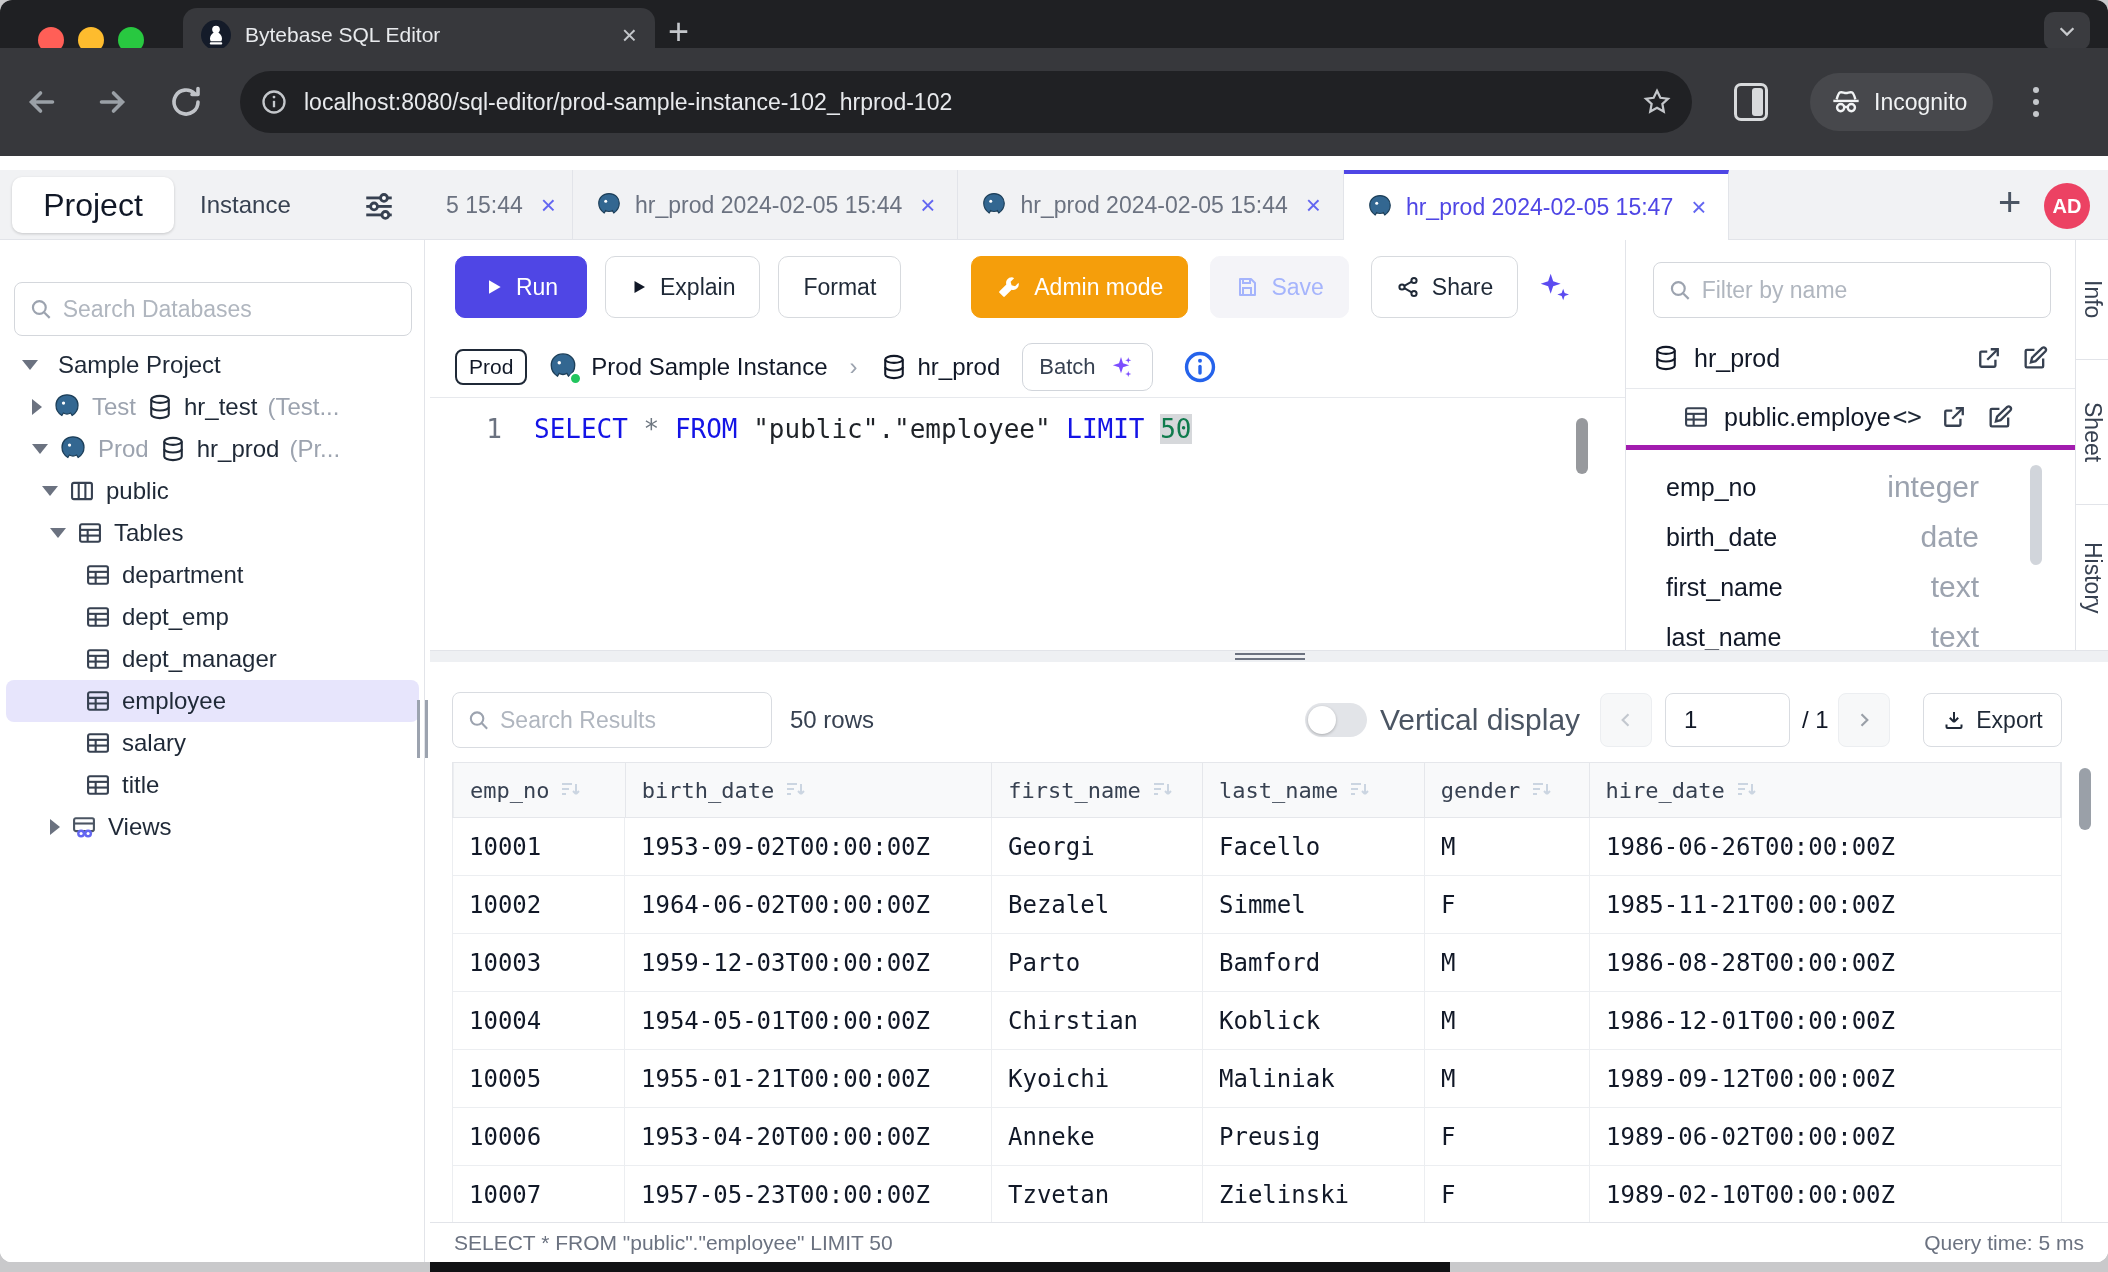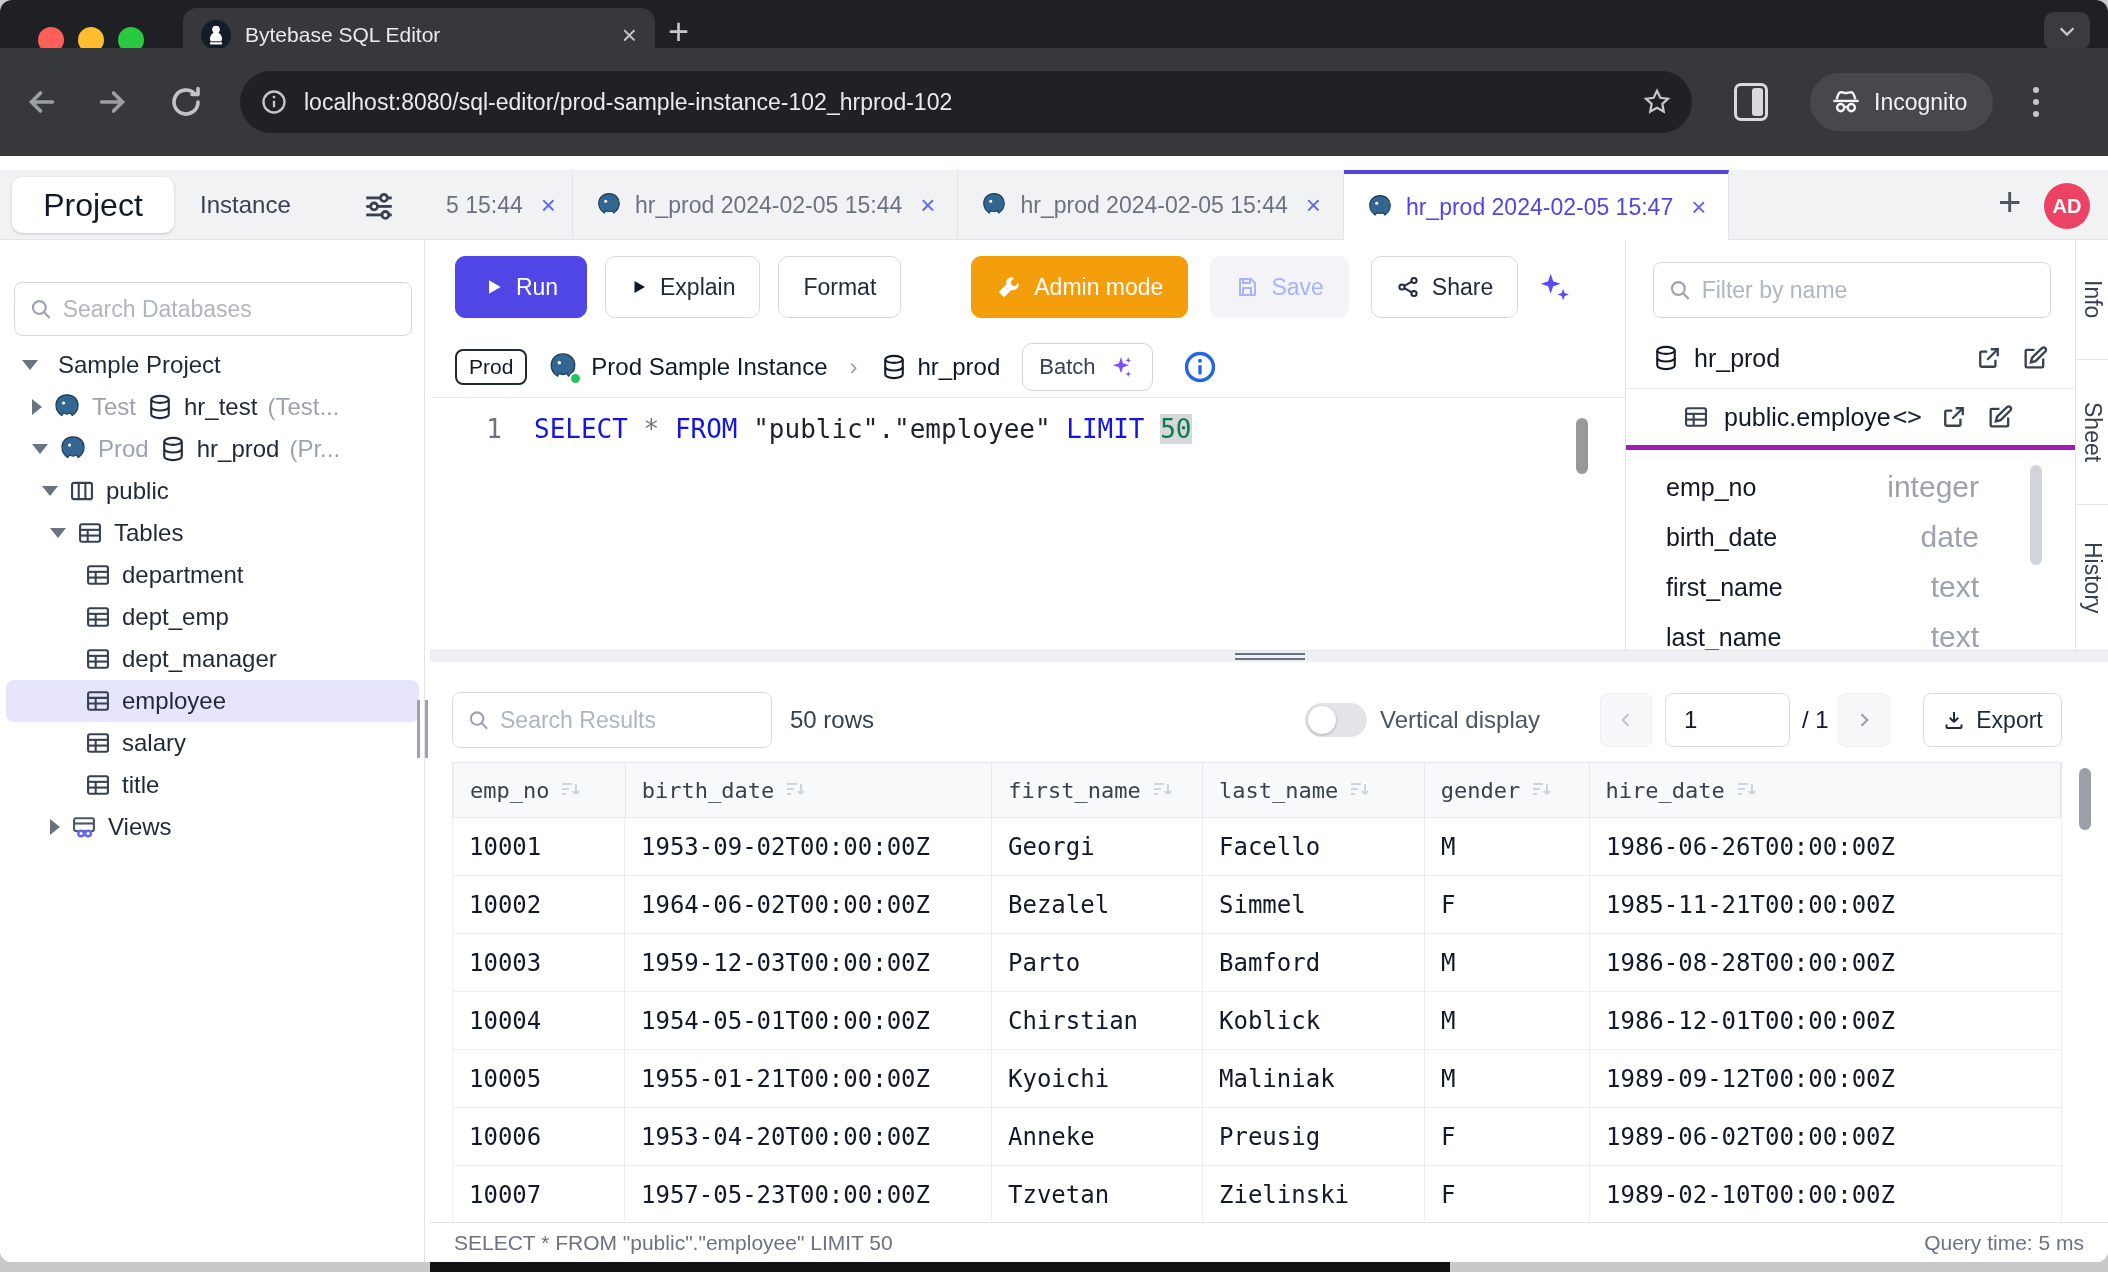--- a/index.html
+++ b/index.html
@@ -122,21 +122,21 @@
   .hdivider { position:absolute; left:430px; top:480px; width:1678px; height:12px; background:#eef0f3; border-top:1px solid #e2e4e9; }
   .hd-handle { position:absolute; left:805px; top:2px; width:70px; height:8px; display:flex; flex-direction:column; gap:3px; }
   .hd-handle i { height:2px; background:#6b7280; }
 
   
   .results { position:absolute; left:430px; top:492px; width:1678px; height:600px; background:#fff; }
   .res-search { position:absolute; left:22px; top:30px; width:320px; height:56px; border:1px solid #d9dce1; border-radius:8px; display:flex; align-items:center; padding:0 14px; gap:10px; }
   .rowcount { position:absolute; left:360px; top:30px; height:56px; display:flex; align-items:center; font-size:24px; color:#374151; }
   .toggle { position:absolute; left:875px; top:41px; width:62px; height:34px; background:#e2e4e8; border-radius:17px; }
   .toggle .knob { position:absolute; left:3px; top:3px; width:28px; height:28px; background:#fff; border-radius:50%; box-shadow:0 1px 3px rgba(0,0,0,.25); }
-  .vlabel { position:absolute; left:950px; top:30px; height:56px; display:flex; align-items:center; font-size:24px; color:#4b5563; }
+  .vlabel { position:absolute; left:950px; top:30px; height:56px; display:flex; align-items:center; font-size:30px; color:#4b5563; }
   .pg-btn { position:absolute; top:31px; width:52px; height:54px; background:#f7f8f9; border:1px solid #eceef1; border-radius:8px; display:flex; align-items:center; justify-content:center; font-size:28px; color:#c3c8cf; }
   .pg-prev { left:1170px; } .pg-next { left:1408px; }
   .pg-input { position:absolute; left:1235px; top:31px; width:125px; height:54px; border:1px solid #d9dce1; border-radius:8px; font-size:24px; color:#111827; padding:0 18px; outline:none; font-family:"Liberation Sans",sans-serif; }
   .pg-total { position:absolute; left:1372px; top:31px; height:54px; display:flex; align-items:center; font-size:24px; color:#111827; }
   .btn-export { position:absolute; left:1493px; top:31px; width:139px; height:54px; border:1px solid #d9dce1; border-radius:8px; background:#fff; display:flex; align-items:center; justify-content:center; gap:10px; font-size:23px; color:#1f2937; }
 
   .rtable { position:absolute; left:22px; top:100px; width:1610px; font-family:"DejaVu Sans Mono", monospace; }
   .rhead { display:flex; height:56px; background:#f8f9fa; border:1px solid #e5e7eb; border-width:1px 1px 1px 1px; }
   .rhead .hc { display:flex; align-items:center; gap:10px; padding-left:16px; font-size:22px; color:#374151; border-right:1px solid #e5e7eb; overflow:hidden; }
   .rrow { display:flex; height:58px; border-bottom:1px solid #eceef1; }

